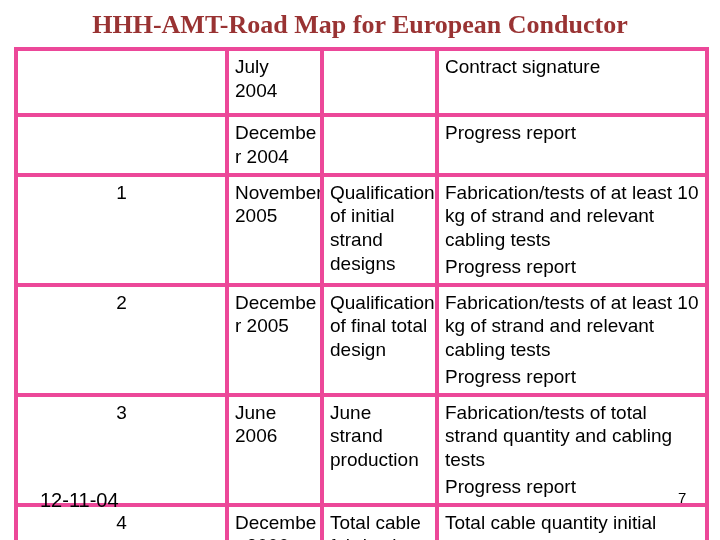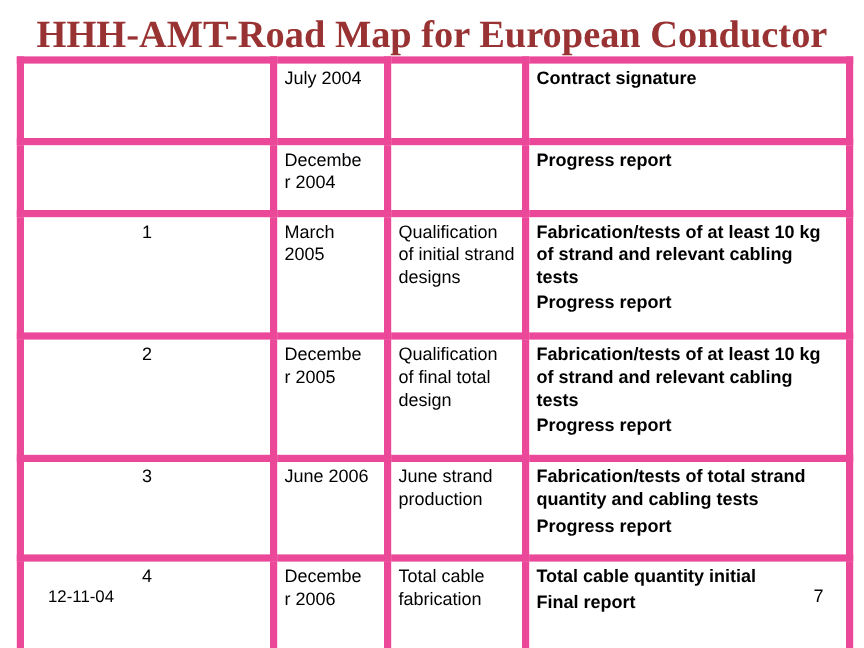--- a/index.html
+++ b/index.html
@@ -14,56 +14,56 @@
     margin: 0 auto;
   }
   .slide-title {
     position: absolute;
     top: 10px;
     left: 0;
     width: 100%;
     text-align: center;
     font-family: "Liberation Serif", serif;
     font-weight: bold;
-    font-size: 32px;
+    font-size: 26px;
     color: #993333;
     letter-spacing: 0px;
   }
   table.roadmap {
     position: absolute;
     left: 14px;
     top: 47px;
     width: 691px;
     border-collapse: collapse;
     table-layout: fixed;
   }
   table.roadmap td {
-    border: 6px solid #ec4899;
+    border: 4px solid #ec4899;
     vertical-align: top;
-    font-size: 15px;
+    font-size: 19px;
     line-height: 1.25;
     padding: 4px 6px;
     overflow: hidden;
   }
   table.roadmap tr:nth-child(1) td { height: 54px; }
   table.roadmap tr:nth-child(2) td { height: 46px; }
   table.roadmap tr:nth-child(3) td { height: 88px; }
   table.roadmap tr:nth-child(4) td { height: 88px; }
   table.roadmap tr:nth-child(5) td { height: 69px; }
   table.roadmap tr:nth-child(6) td { height: 67px; }
   td.cell-num  { text-align: center; padding: 4px 2px; }
   td.cell-date { white-space: pre-line; padding: 4px 10px 4px 7px; }
   td.cell-desc { padding: 4px 20px 4px 6px; margin-top: 36px; }
-  td.cell-deliv { padding: 4px 36px 4px 6px; font-weight: bold; }
+  td.cell-deliv { padding: 4px 36px 4px 6px; }
   .para + .para { margin-top: 3px; }
   .footer-date {
     position: absolute;
     left: 40px;
     top: 489px;
-    font-size: 14px;
+    font-size: 20px;
   }
   .footer-center {
     position: absolute;
     left: 0;
     top: 489px;
     width: 100%;
     text-align: center;
     font-size: 15px;
     line-height: 1.2;
     white-space: pre-line;
@@ -104,21 +104,21 @@
         <td class="cell-date">Decembe
 r 2004</td>
         <td class="cell-desc"></td>
         <td class="cell-deliv">
           <div class="para">Progress report</div>
           <div class="para"></div>
         </td>
       </tr>
       <tr>
         <td class="cell-num">1</td>
-        <td class="cell-date">March 2005</td>
+        <td class="cell-date">November 2005</td>
         <td class="cell-desc">Qualification of initial strand designs</td>
         <td class="cell-deliv">
           <div class="para">Fabrication/tests of at least 10 kg of strand and relevant cabling tests</div>
           <div class="para">Progress report</div>
         </td>
       </tr>
       <tr>
         <td class="cell-num">2</td>
         <td class="cell-date">Decembe
 r 2005</td>

